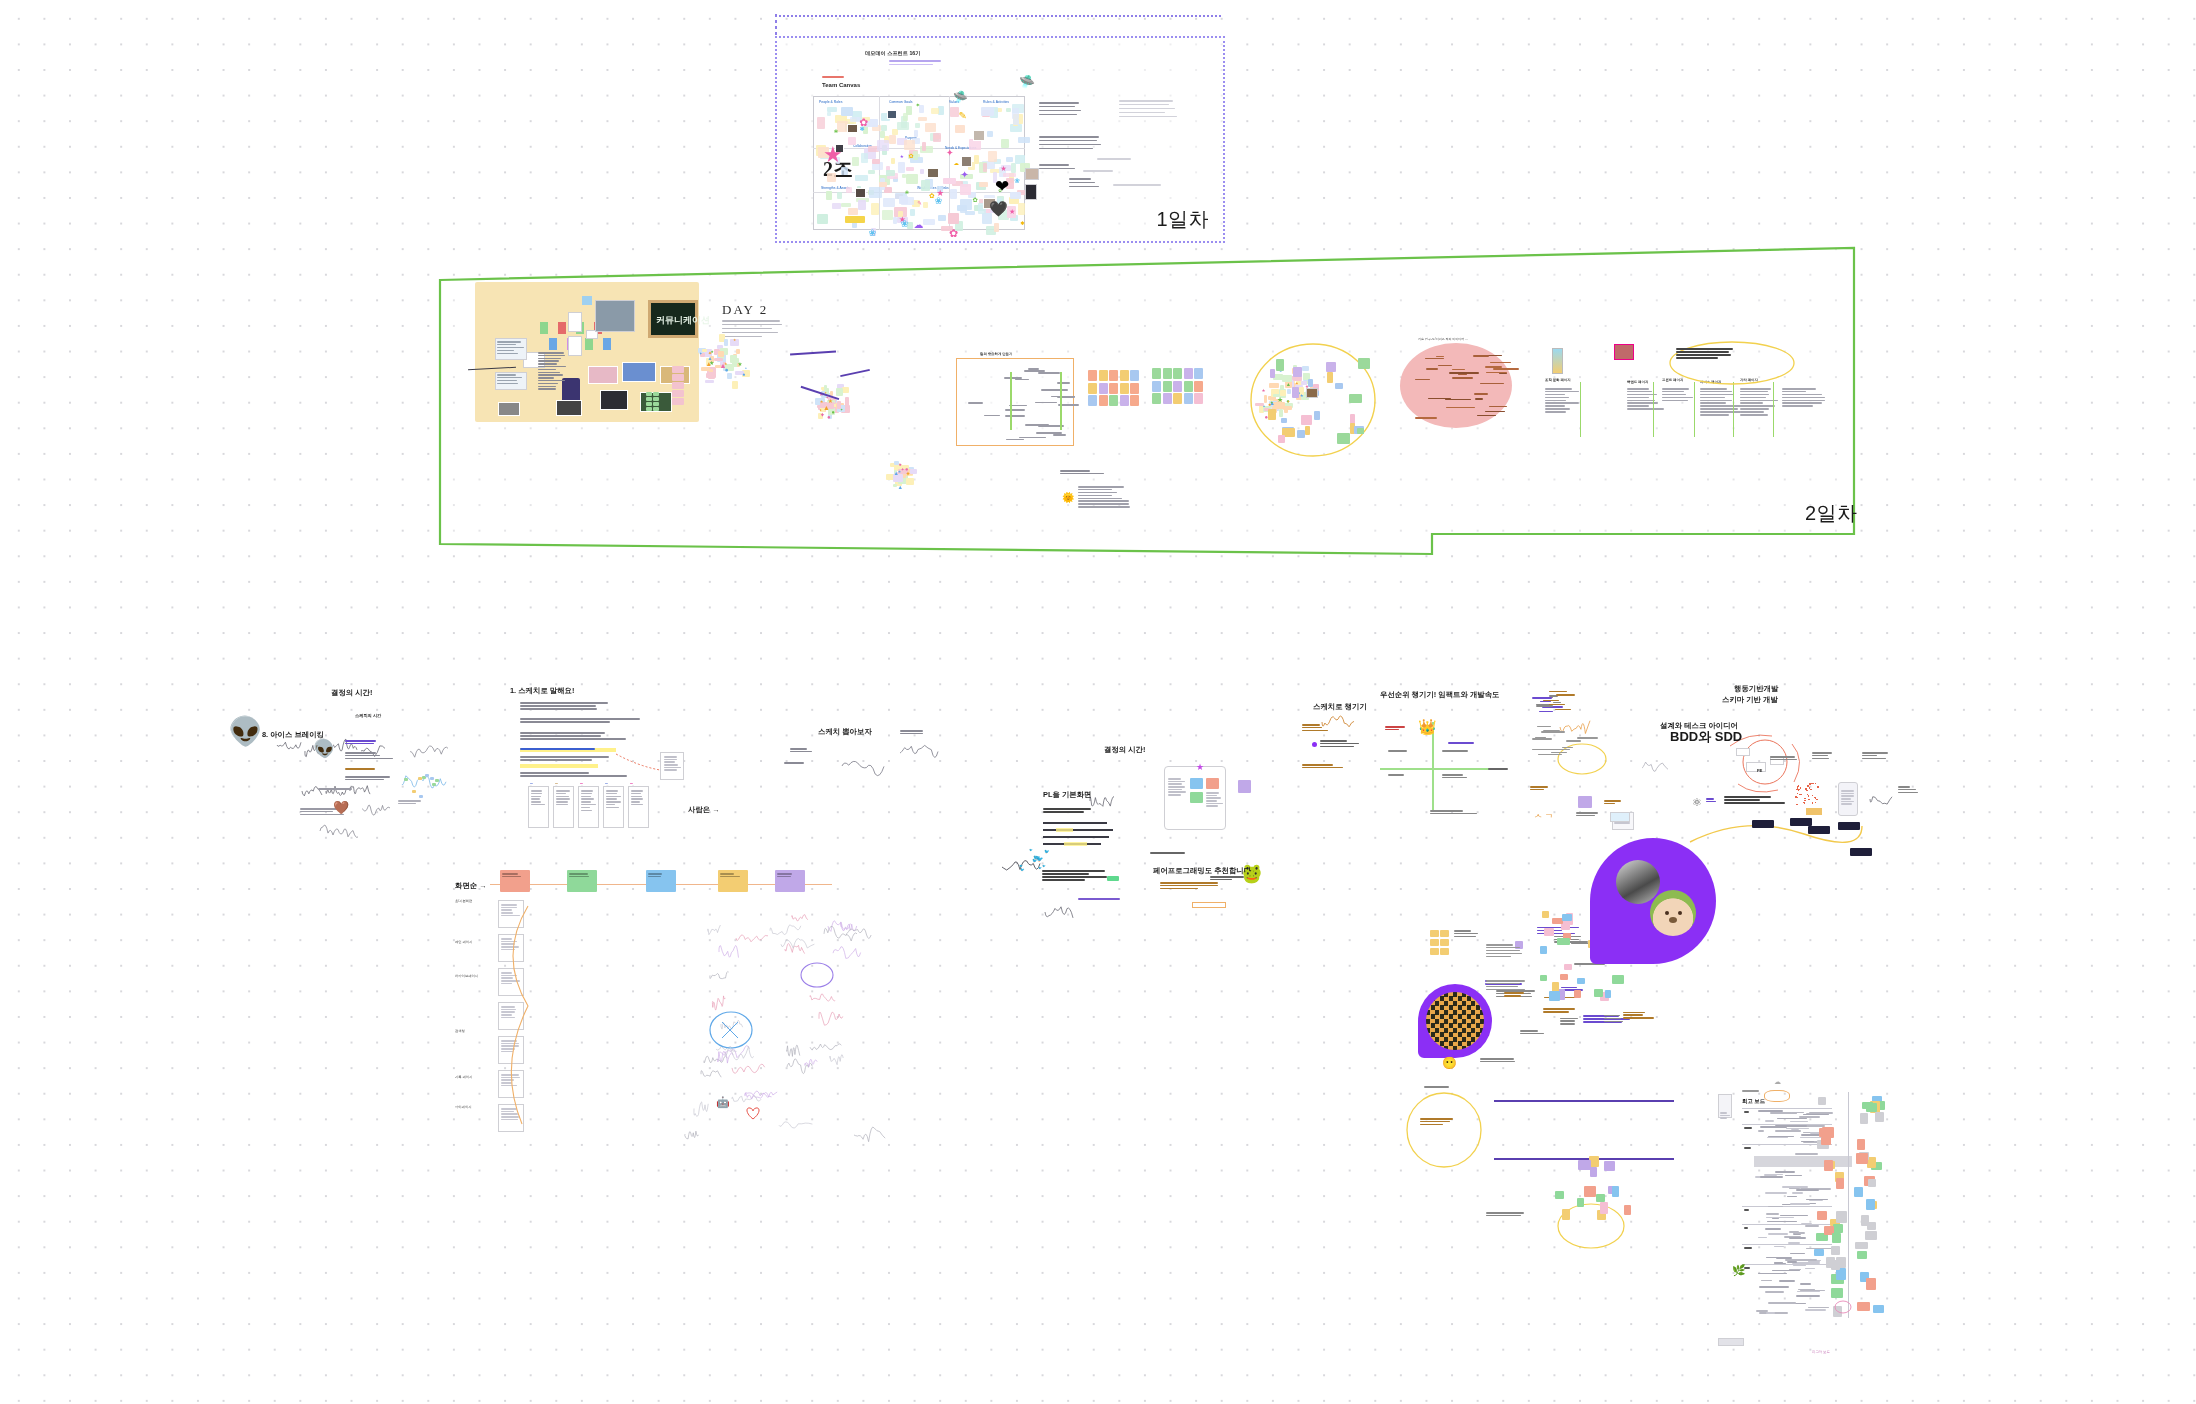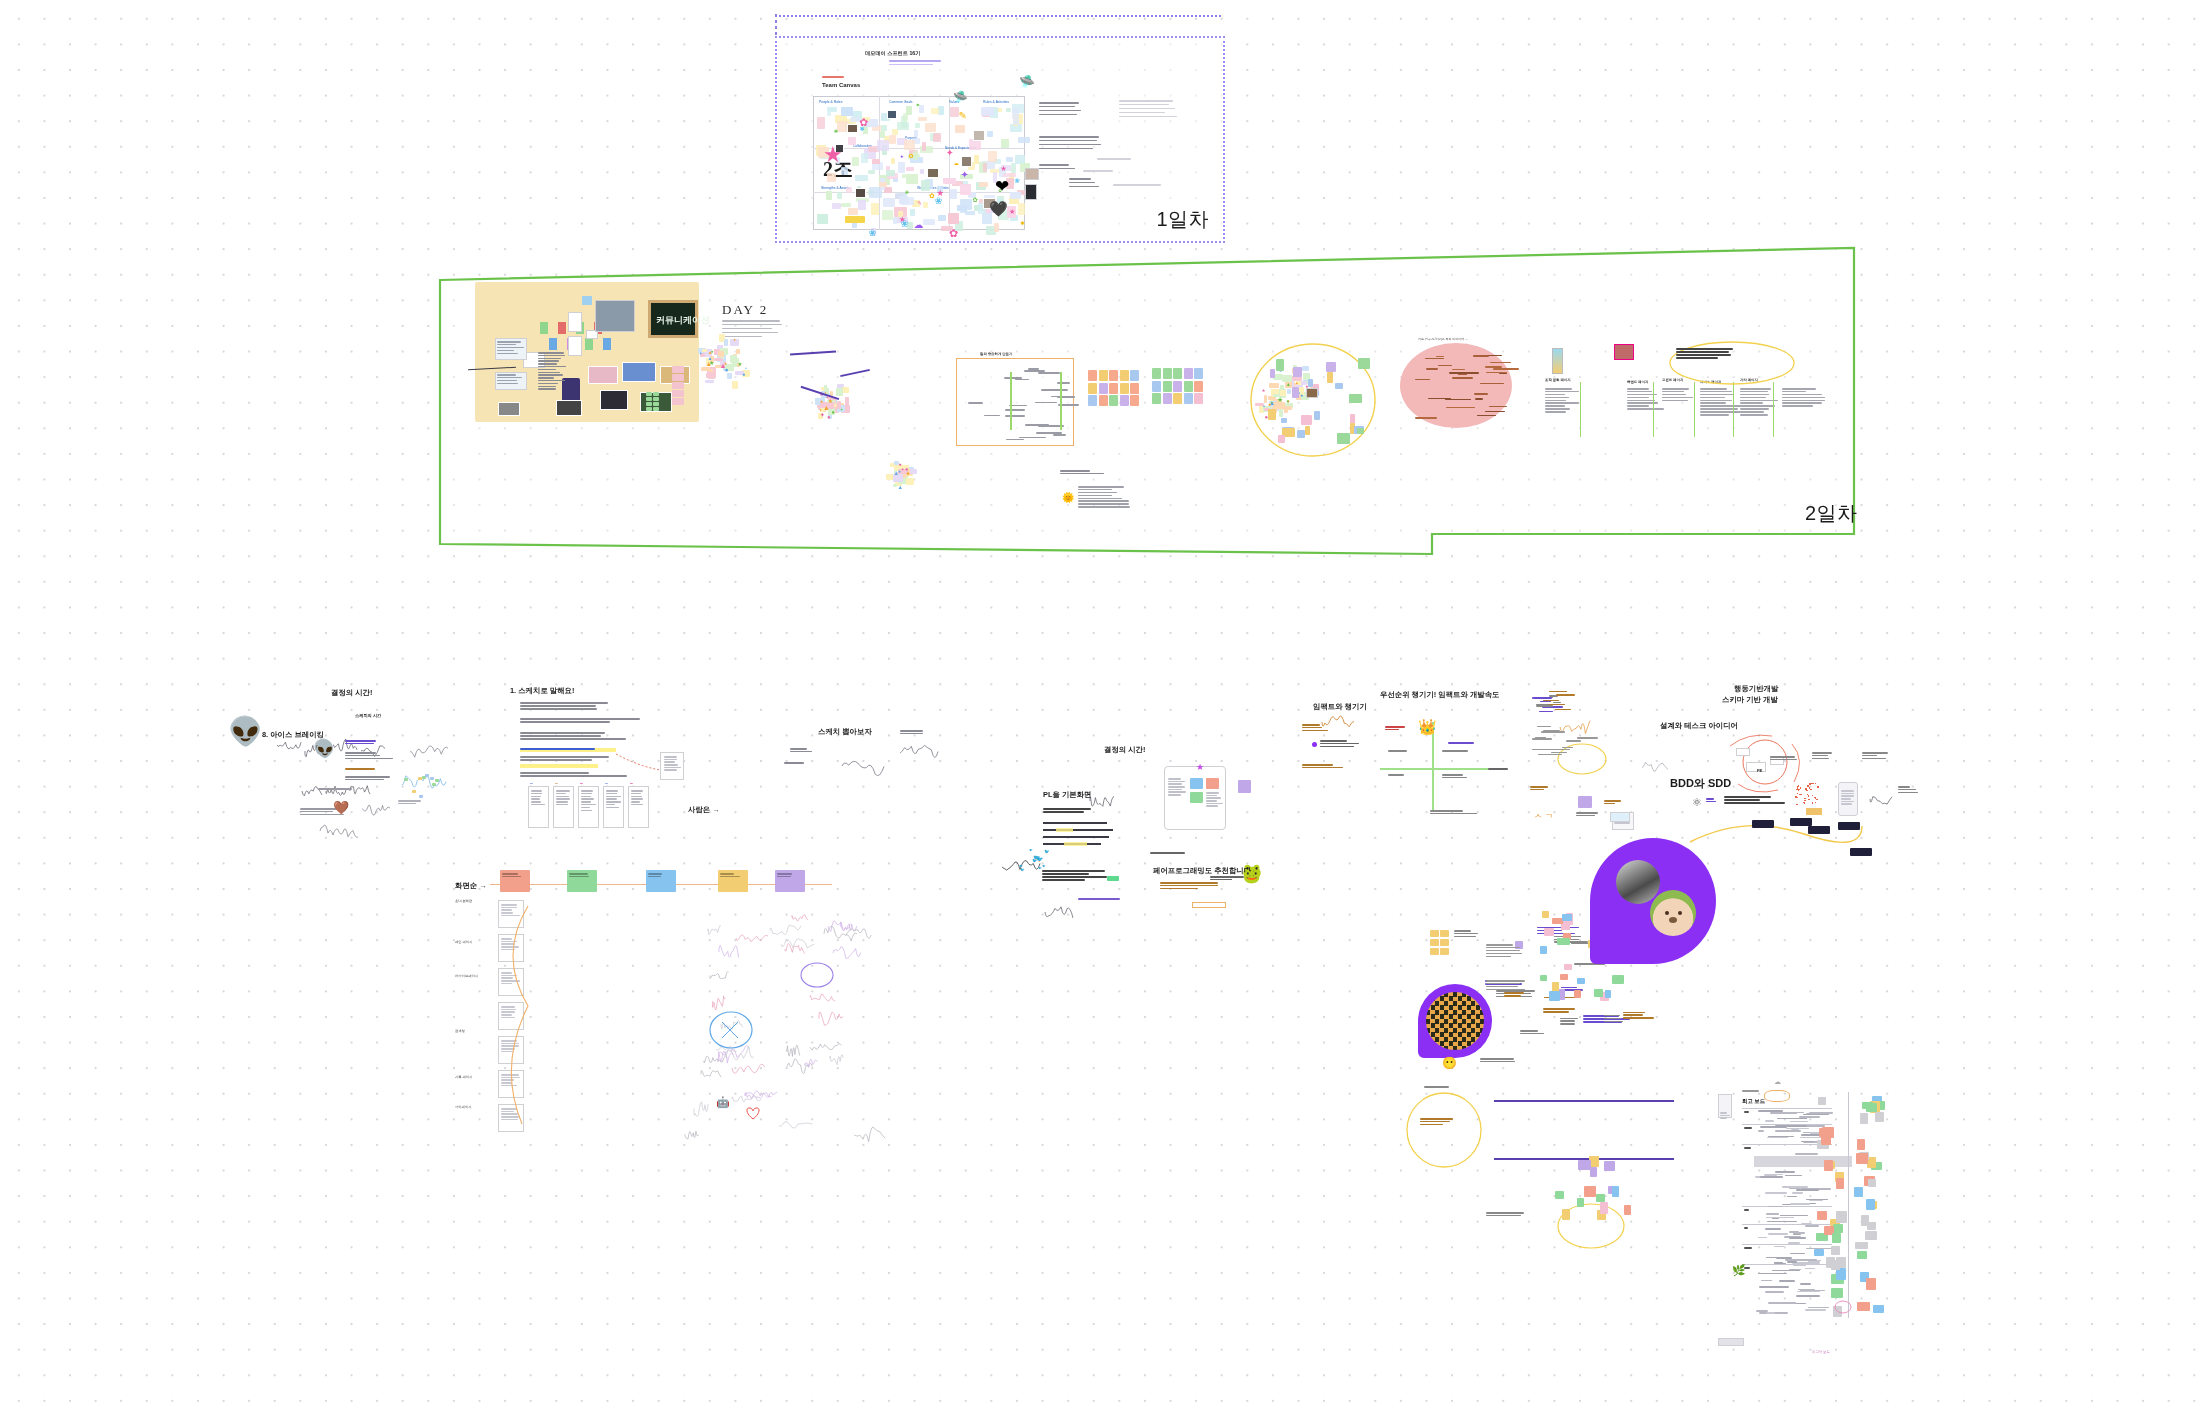--- a/index.html
+++ b/index.html
@@ -1802,26 +1802,26 @@
     </div>
 
   <div id="headings">
       <div class="txt hdr" style="left: 331px; top: 688px; font-size: 7.4px; color: rgb(26, 26, 26);">결정의 시간!</div>
       <div class="txt hdr" style="left: 262px; top: 730px; font-size: 7.4px; color: rgb(26, 26, 26);">8. 아이스 브레이킹</div>
       <div class="txt hdr" style="left: 510px; top: 686px; font-size: 7.4px; color: rgb(26, 26, 26);">1. 스케치로 말해요!</div>
       <div class="txt hdr" style="left: 818px; top: 727px; font-size: 7.4px; color: rgb(26, 26, 26);">스케치 뽑아보자</div>
       <div class="txt hdr" style="left: 1104px; top: 745px; font-size: 7.4px; color: rgb(26, 26, 26);">결정의 시간!</div>
       <div class="txt hdr" style="left: 1043px; top: 790px; font-size: 7.4px; color: rgb(26, 26, 26);">PL을 기본화면</div>
       <div class="txt hdr" style="left: 1153px; top: 866px; font-size: 7.4px; color: rgb(26, 26, 26);">페어프로그래밍도 추천합니다.</div>
-      <div class="txt hdr" style="left: 1313px; top: 702px; font-size: 7.4px; color: rgb(26, 26, 26);">임팩트와 챙기기</div>
+      <div class="txt hdr" style="left: 1313px; top: 702px; font-size: 7.4px; color: rgb(26, 26, 26);">스케치로 챙기기</div>
       <div class="txt hdr" style="left: 1380px; top: 690px; font-size: 7.4px; color: rgb(26, 26, 26);">우선순위 챙기기! 임팩트와 개발속도</div>
       <div class="txt hdr" style="left: 1734px; top: 684px; font-size: 7.4px; color: rgb(26, 26, 26);">행동기반개발</div>
       <div class="txt hdr" style="left: 1722px; top: 695px; font-size: 7.4px; color: rgb(26, 26, 26);">스키마 기반 개발</div>
       <div class="txt hdr" style="left: 1660px; top: 721px; font-size: 7.4px; color: rgb(26, 26, 26);">설계와 테스크 아이디어</div>
-      <div class="txt hdr" style="left: 1670px; top: 776px; font-size: 11px; color: rgb(26, 26, 26);">BDD와 SDD</div>
+      <div class="txt hdr" style="left: 1670px; top: 728px; font-size: 13px; color: rgb(26, 26, 26);">BDD와 SDD</div>
       <div class="txt hdr" style="left: 1757px; top: 768px; font-size: 4.2px; color: rgb(26, 26, 26);">FE</div>
       <div class="txt hdr" style="left: 455px; top: 881px; font-size: 7.4px; color: rgb(26, 26, 26);">화면순 →</div>
       <div class="txt hdr" style="left: 688px; top: 805px; font-size: 7.4px; color: rgb(26, 26, 26);">사람은 →</div>
       <div class="txt hdr" style="left: 355px; top: 713px; font-size: 4.2px; color: rgb(26, 26, 26);">스케치의 시간</div>
     </div>
 
   <div class="tlline" style="left:490px; top:884px; width:342px;"></div>
   <div id="timeline">
       <div class="sticky" style="left:500px;top:870px;width:30px;height:22px;background:#f2a08c;"></div>
       <div class="mtext" style="left:502px;top:873px;">

